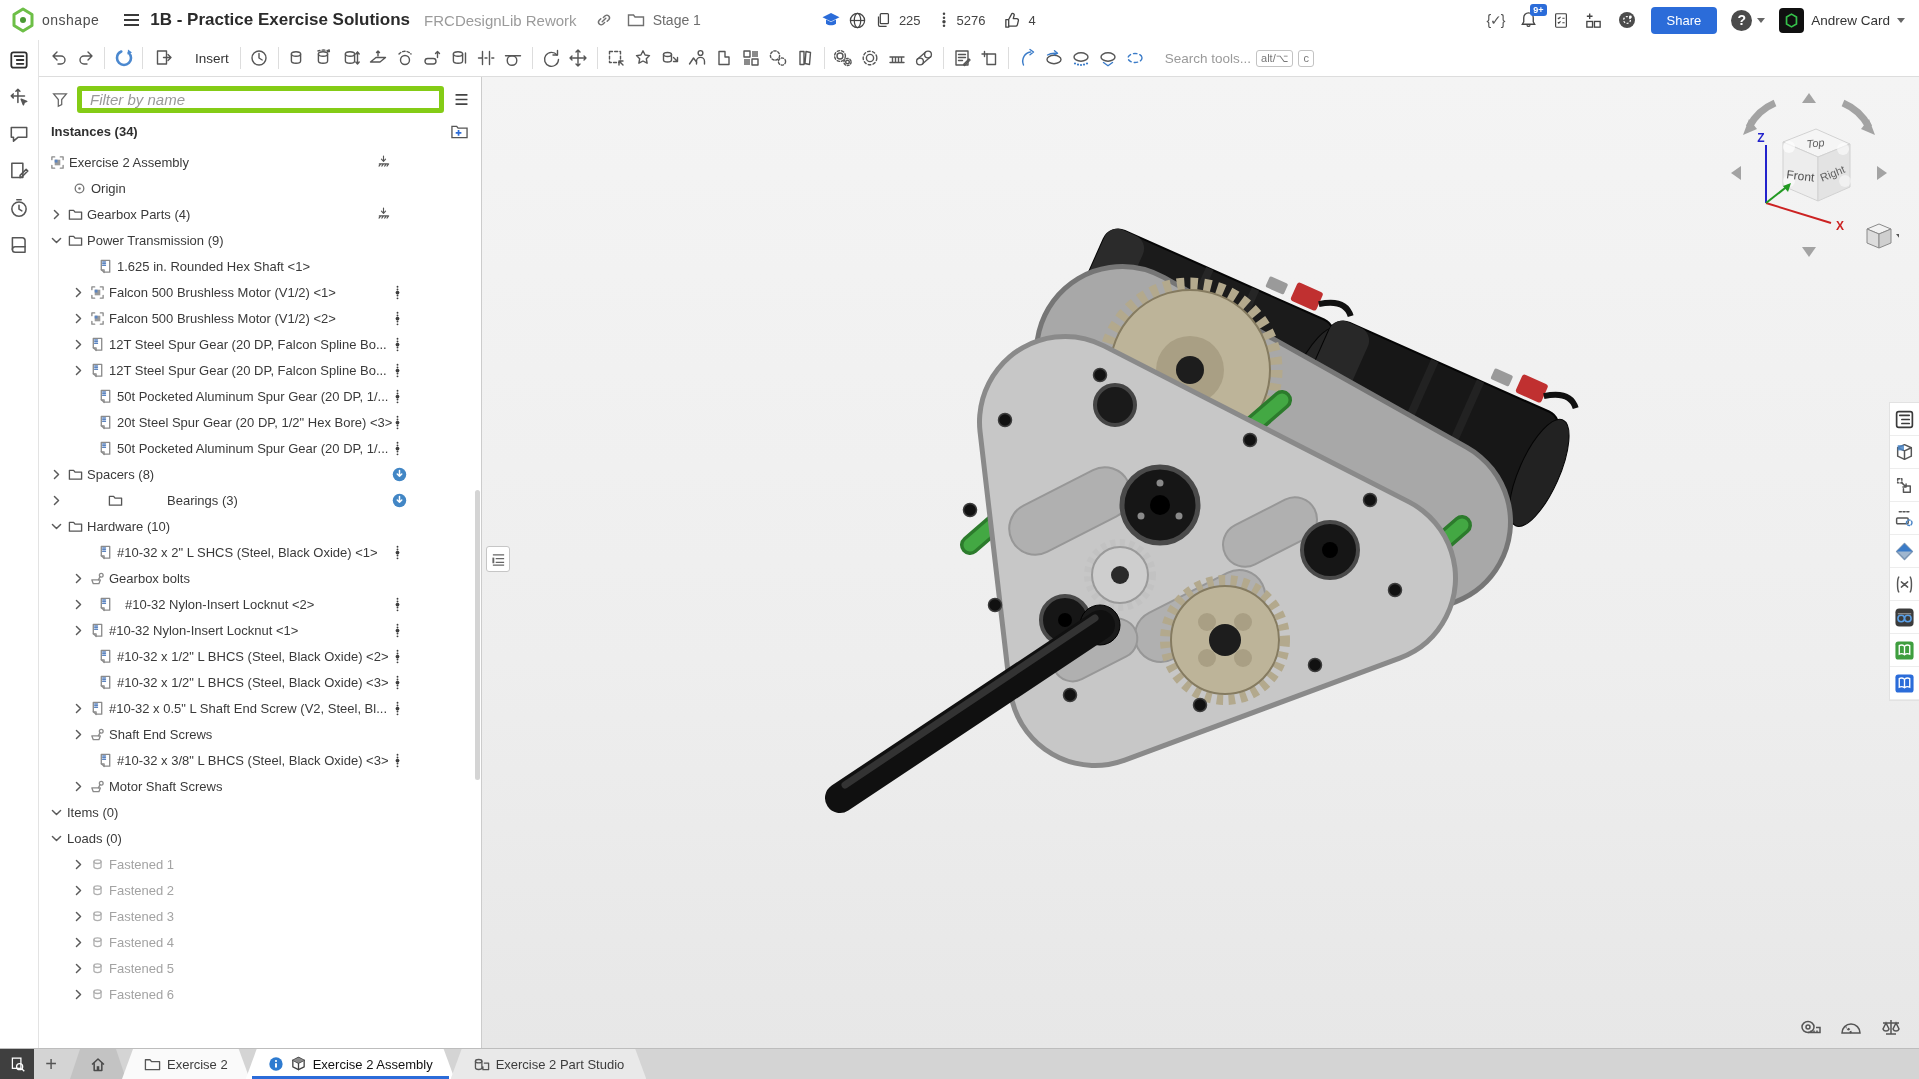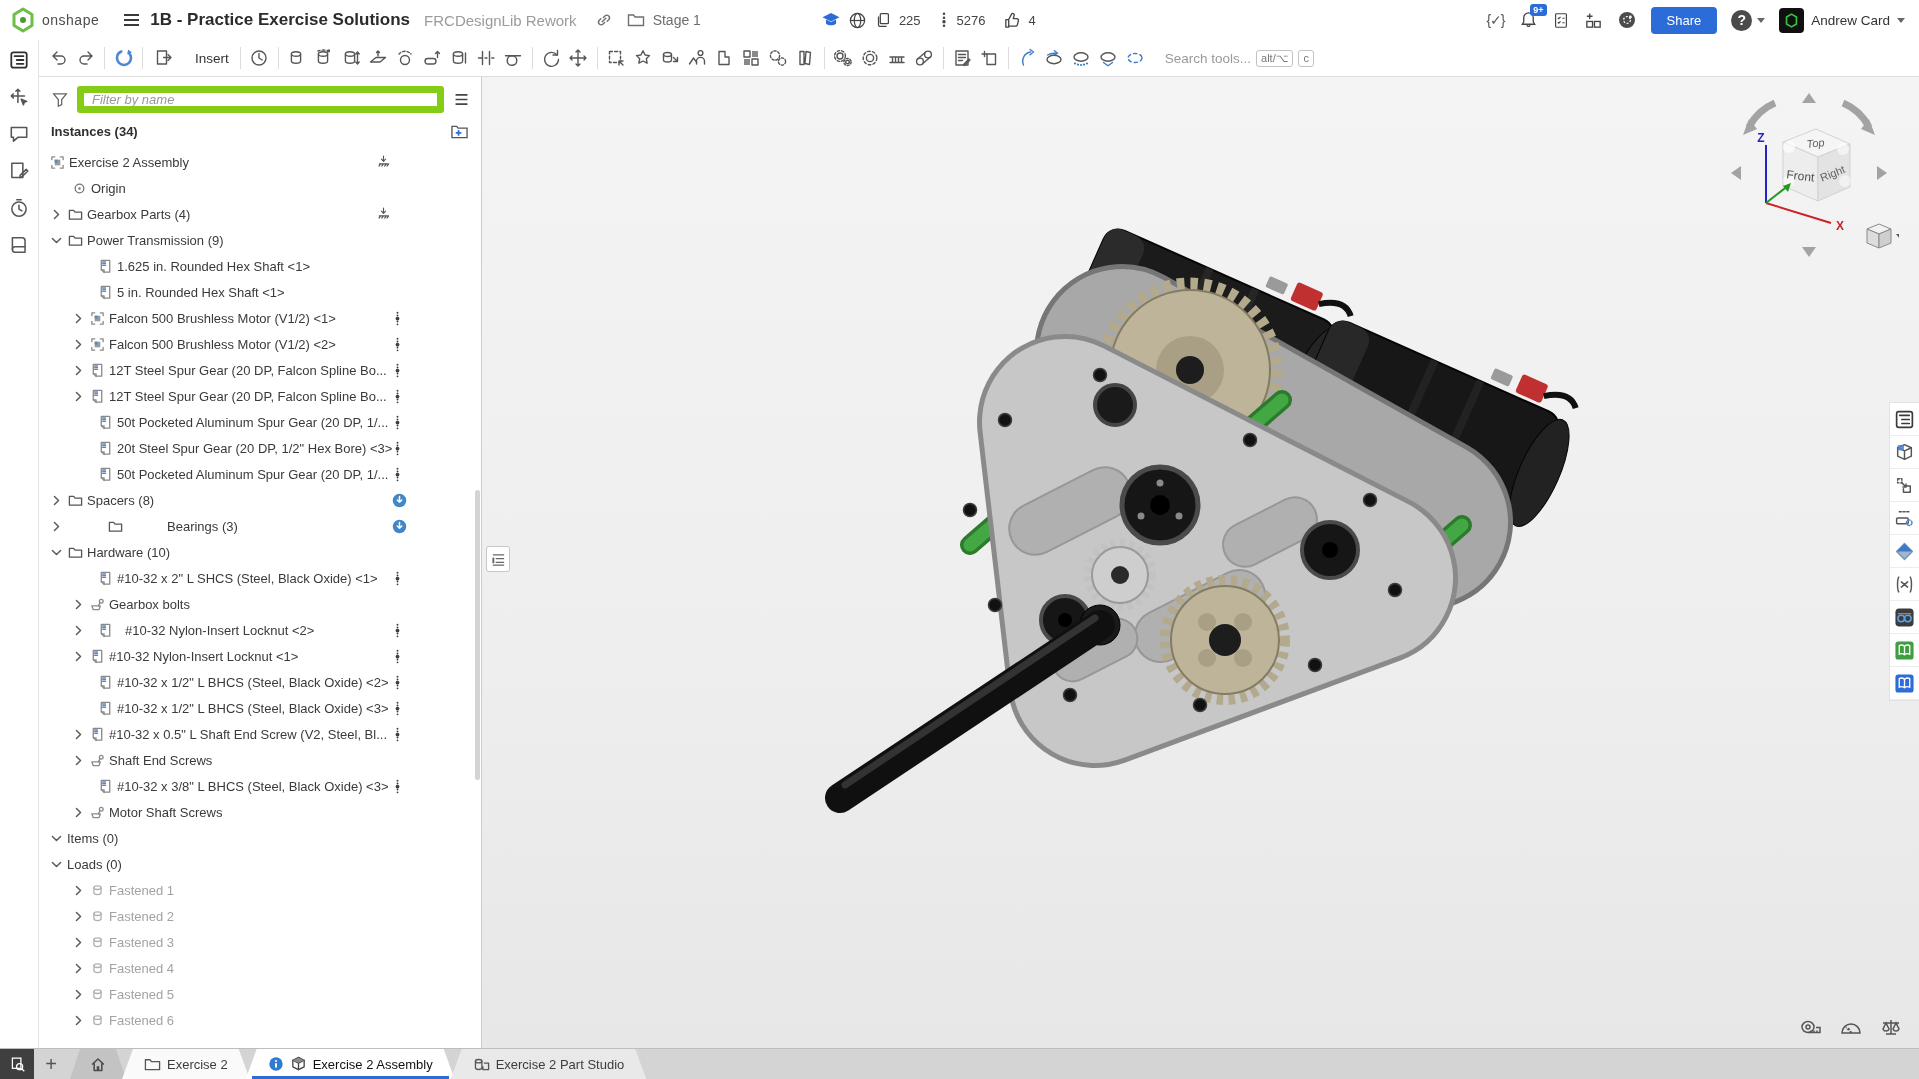--- a/index.html
+++ b/index.html
@@ -55,22 +55,22 @@
   .kbd { border:1px solid #c3c3c3; border-radius:3px; padding:0 4px; font-size:11px;
     color:#777; background:#fff; line-height:15px; }
 
   
   #content { position:absolute; left:39px; right:0; top:37px; bottom:0; display:flex; }
 
   
   #panel { width:443px; background:#fff; border-right:1px solid #ccc; position:relative;
     flex:none; overflow:hidden; }
   .filter-row { display:flex; align-items:center; gap:8px; padding:9px 10px 4px 12px; }
-  .filter-input { flex:1; height:27px; border:7px solid #84cc16; border-radius:3px;
-    padding:0 8px; font-size:13px; font-style:italic; color:#555; outline:none; }
+  .filter-input { flex:1; height:27px; border:5px solid #84cc16; border-radius:3px;
+    padding:0 8px; font-size:15px; font-style:italic; color:#555; outline:none; }
   .filter-input::placeholder { color:#999; font-style:italic; }
   .panel-header { display:flex; align-items:center; padding:6px 12px 4px 12px; }
   .panel-header-label { font-size:13px; font-weight:bold; color:#2f2f2f; }
   .panel-header-spacer { flex:1; }
   #tree { position:absolute; left:0; right:0; top:72px; bottom:0; overflow:hidden; }
   .row { position:relative; height:26px; display:flex; align-items:center; cursor:default; }
   .row .chev { width:18px; height:16px; display:flex; align-items:center; justify-content:center;
     flex:none; cursor:pointer; }
   .row .ticon { width:20px; height:16px; display:flex; align-items:center; justify-content:center; flex:none; }
   .row .lbl { font-size:13px; color:#3a3a3a; white-space:nowrap; margin-left:2px; }
@@ -591,30 +591,20 @@
             </div>
             <div class="row" style="padding-left: 56px;">
               <span class="ticon">
                 <svg viewBox="0 0 16 16" fill="none" stroke="#565656" stroke-width="1.4" stroke-linecap="round" stroke-linejoin="round" style="width: 15px; height: 15px;">
                   <path d="M3.5 1.5h9v12.5H6.5L3.5 11.5z" stroke="#8a8a8a"></path>
                   <path d="M3.5 11.5h3v3" stroke="#8a8a8a"></path>
                   <path d="M5 3.2h3M5 5h3M5 6.8h3" stroke="#5b84c0"></path>
                 </svg>
               </span>
               <span class="lbl">1.625 in. Rounded Hex Shaft &lt;1&gt;</span>
-            </div>
-            <div class="row" style="padding-left: 56px;">
-              <span class="ticon">
-                <svg viewBox="0 0 16 16" fill="none" stroke="#565656" stroke-width="1.4" stroke-linecap="round" stroke-linejoin="round" style="width: 15px; height: 15px;">
-                  <path d="M3.5 1.5h9v12.5H6.5L3.5 11.5z" stroke="#8a8a8a"></path>
-                  <path d="M3.5 11.5h3v3" stroke="#8a8a8a"></path>
-                  <path d="M5 3.2h3M5 5h3M5 6.8h3" stroke="#5b84c0"></path>
-                </svg>
-              </span>
-              <span class="lbl">5 in. Rounded Hex Shaft &lt;1&gt;</span>
             </div>
             <div class="row" style="padding-left: 30px;">
               <span class="chev">
                 <svg viewBox="0 0 16 16" width="13" height="13" style="transform:rotate(0deg)">
                   <path d="M5.5 3l5 5-5 5" fill="none" stroke="#5a5a5a" stroke-width="1.8" stroke-linecap="round" stroke-linejoin="round"></path>
                 </svg>
               </span>
               <span class="ticon">
                 <svg viewBox="0 0 16 16" fill="none" stroke="#565656" stroke-width="1.4" stroke-linecap="round" stroke-linejoin="round" style="width: 15px; height: 15px;">
                   <path d="M2 5V2h3M11 2h3v3M14 11v3h-3M5 14H2v-3" stroke="#8a8a8a"></path>

